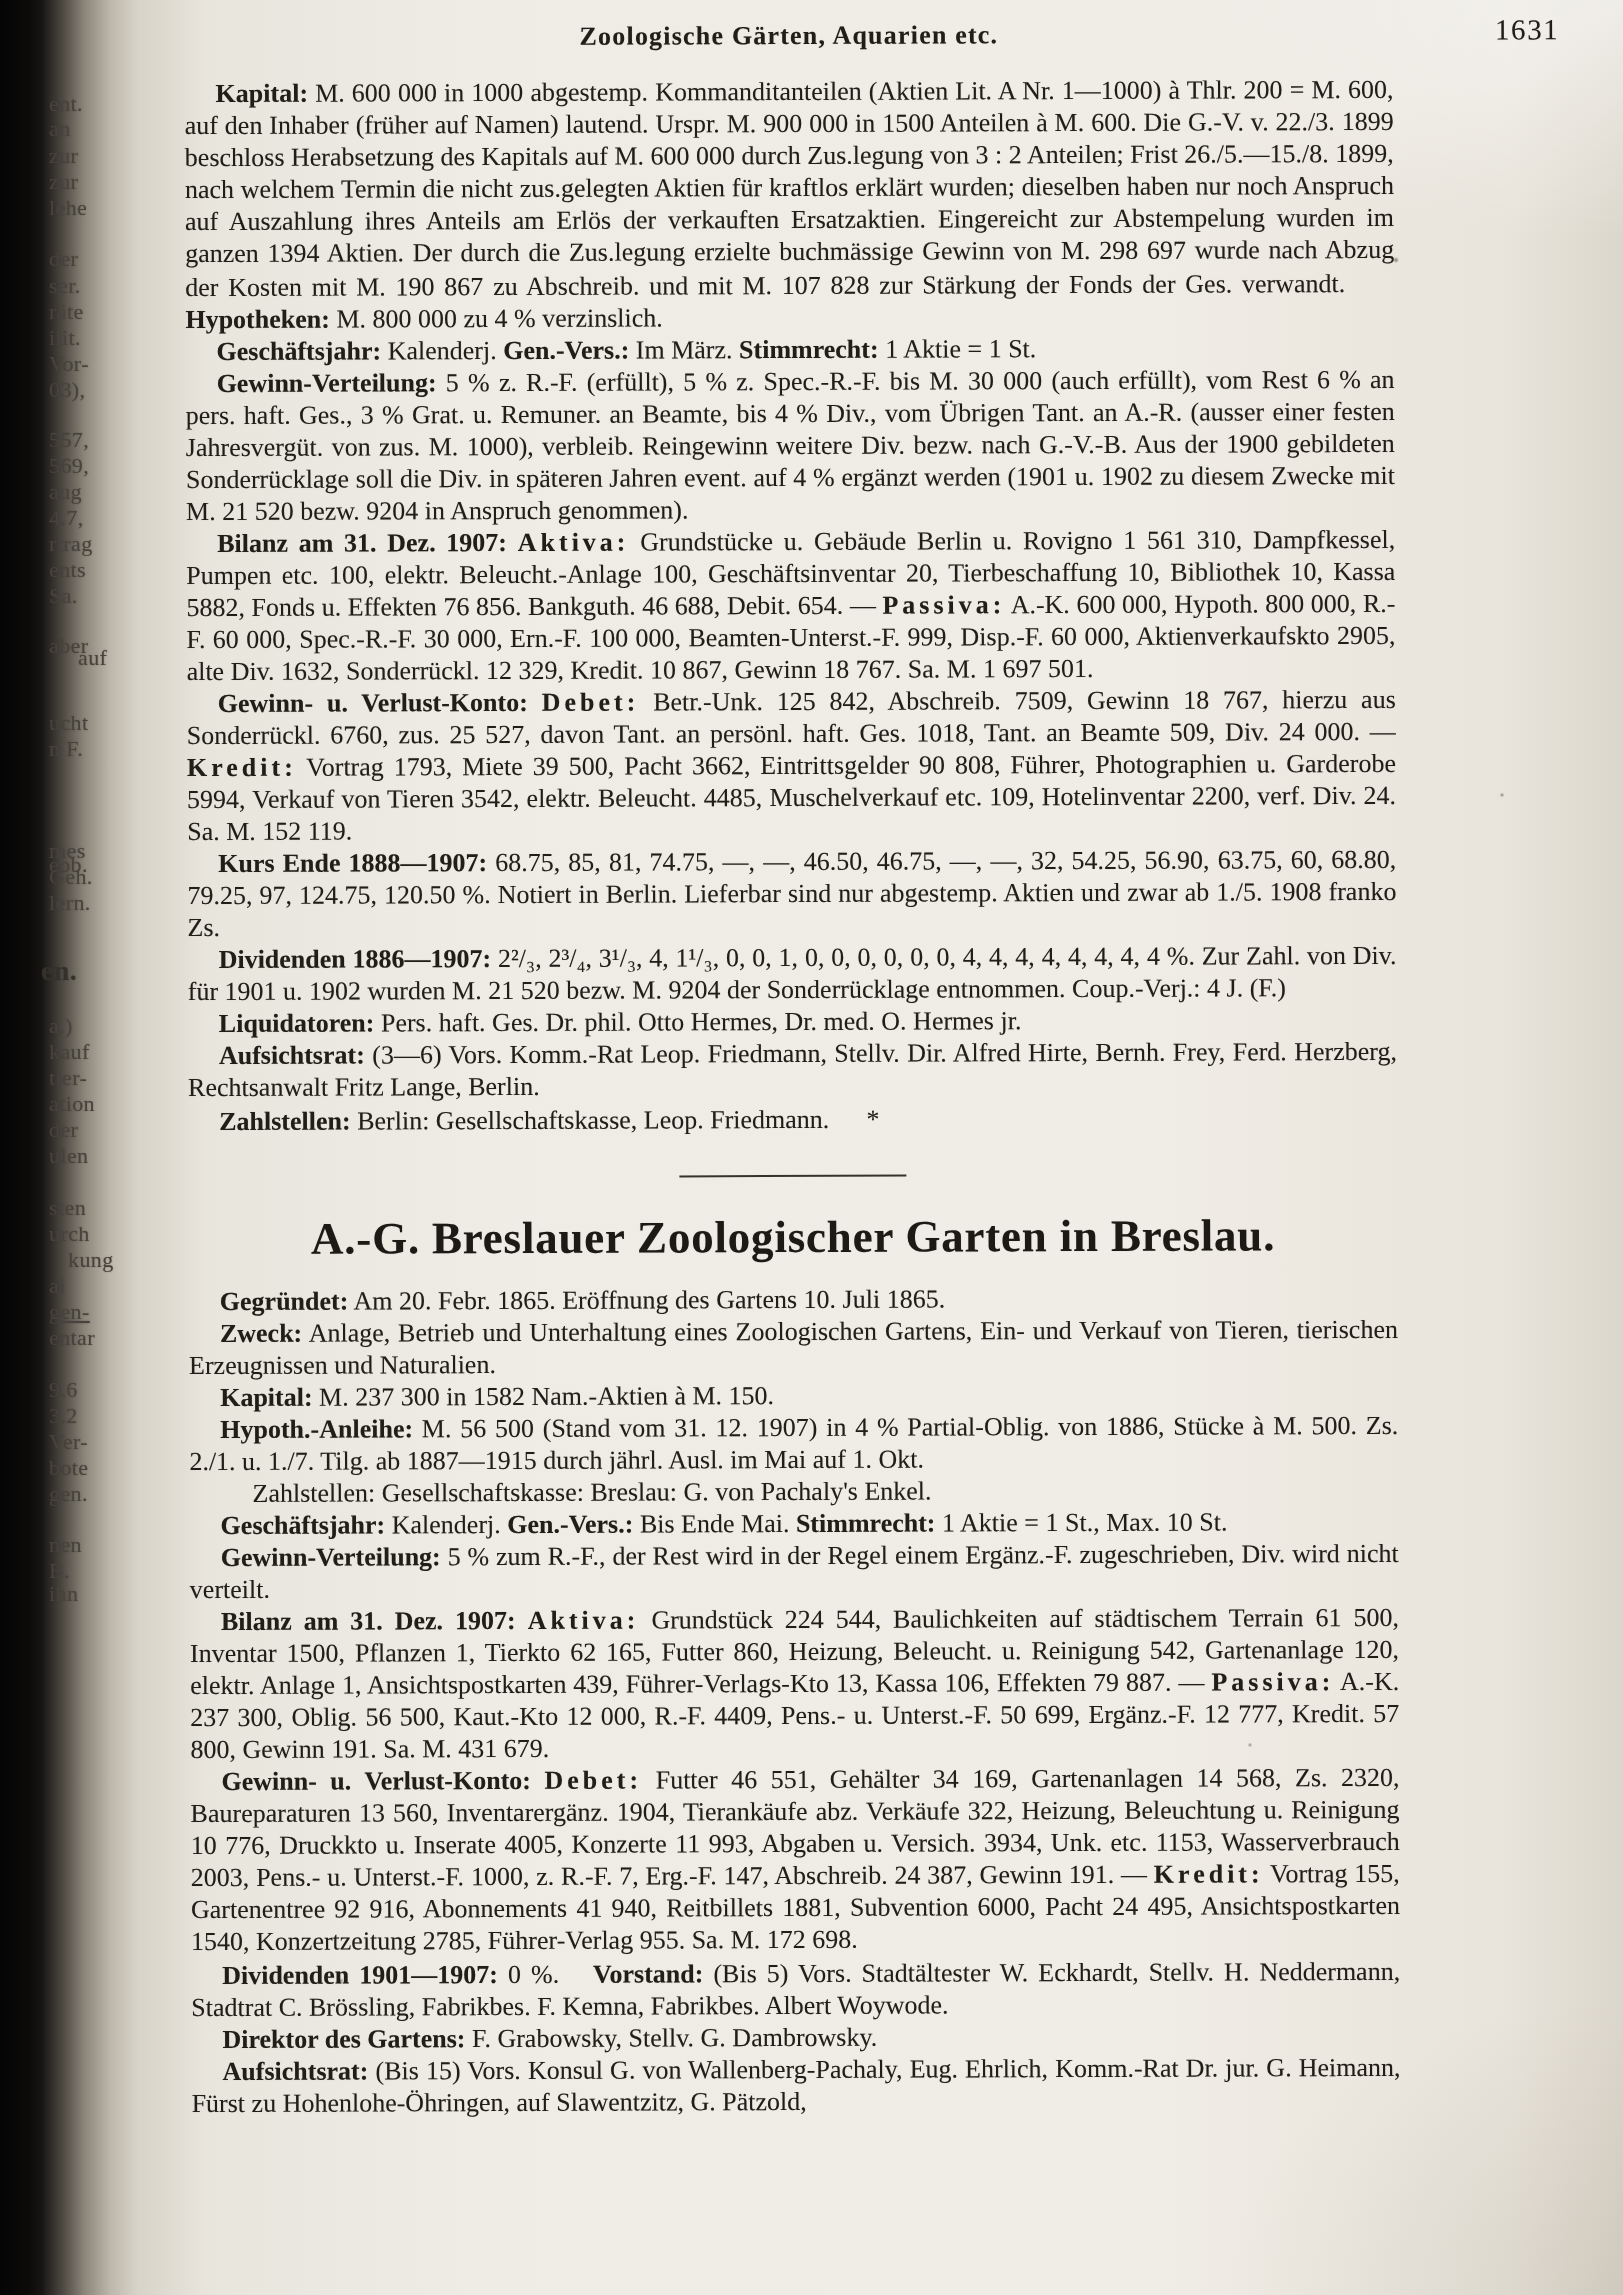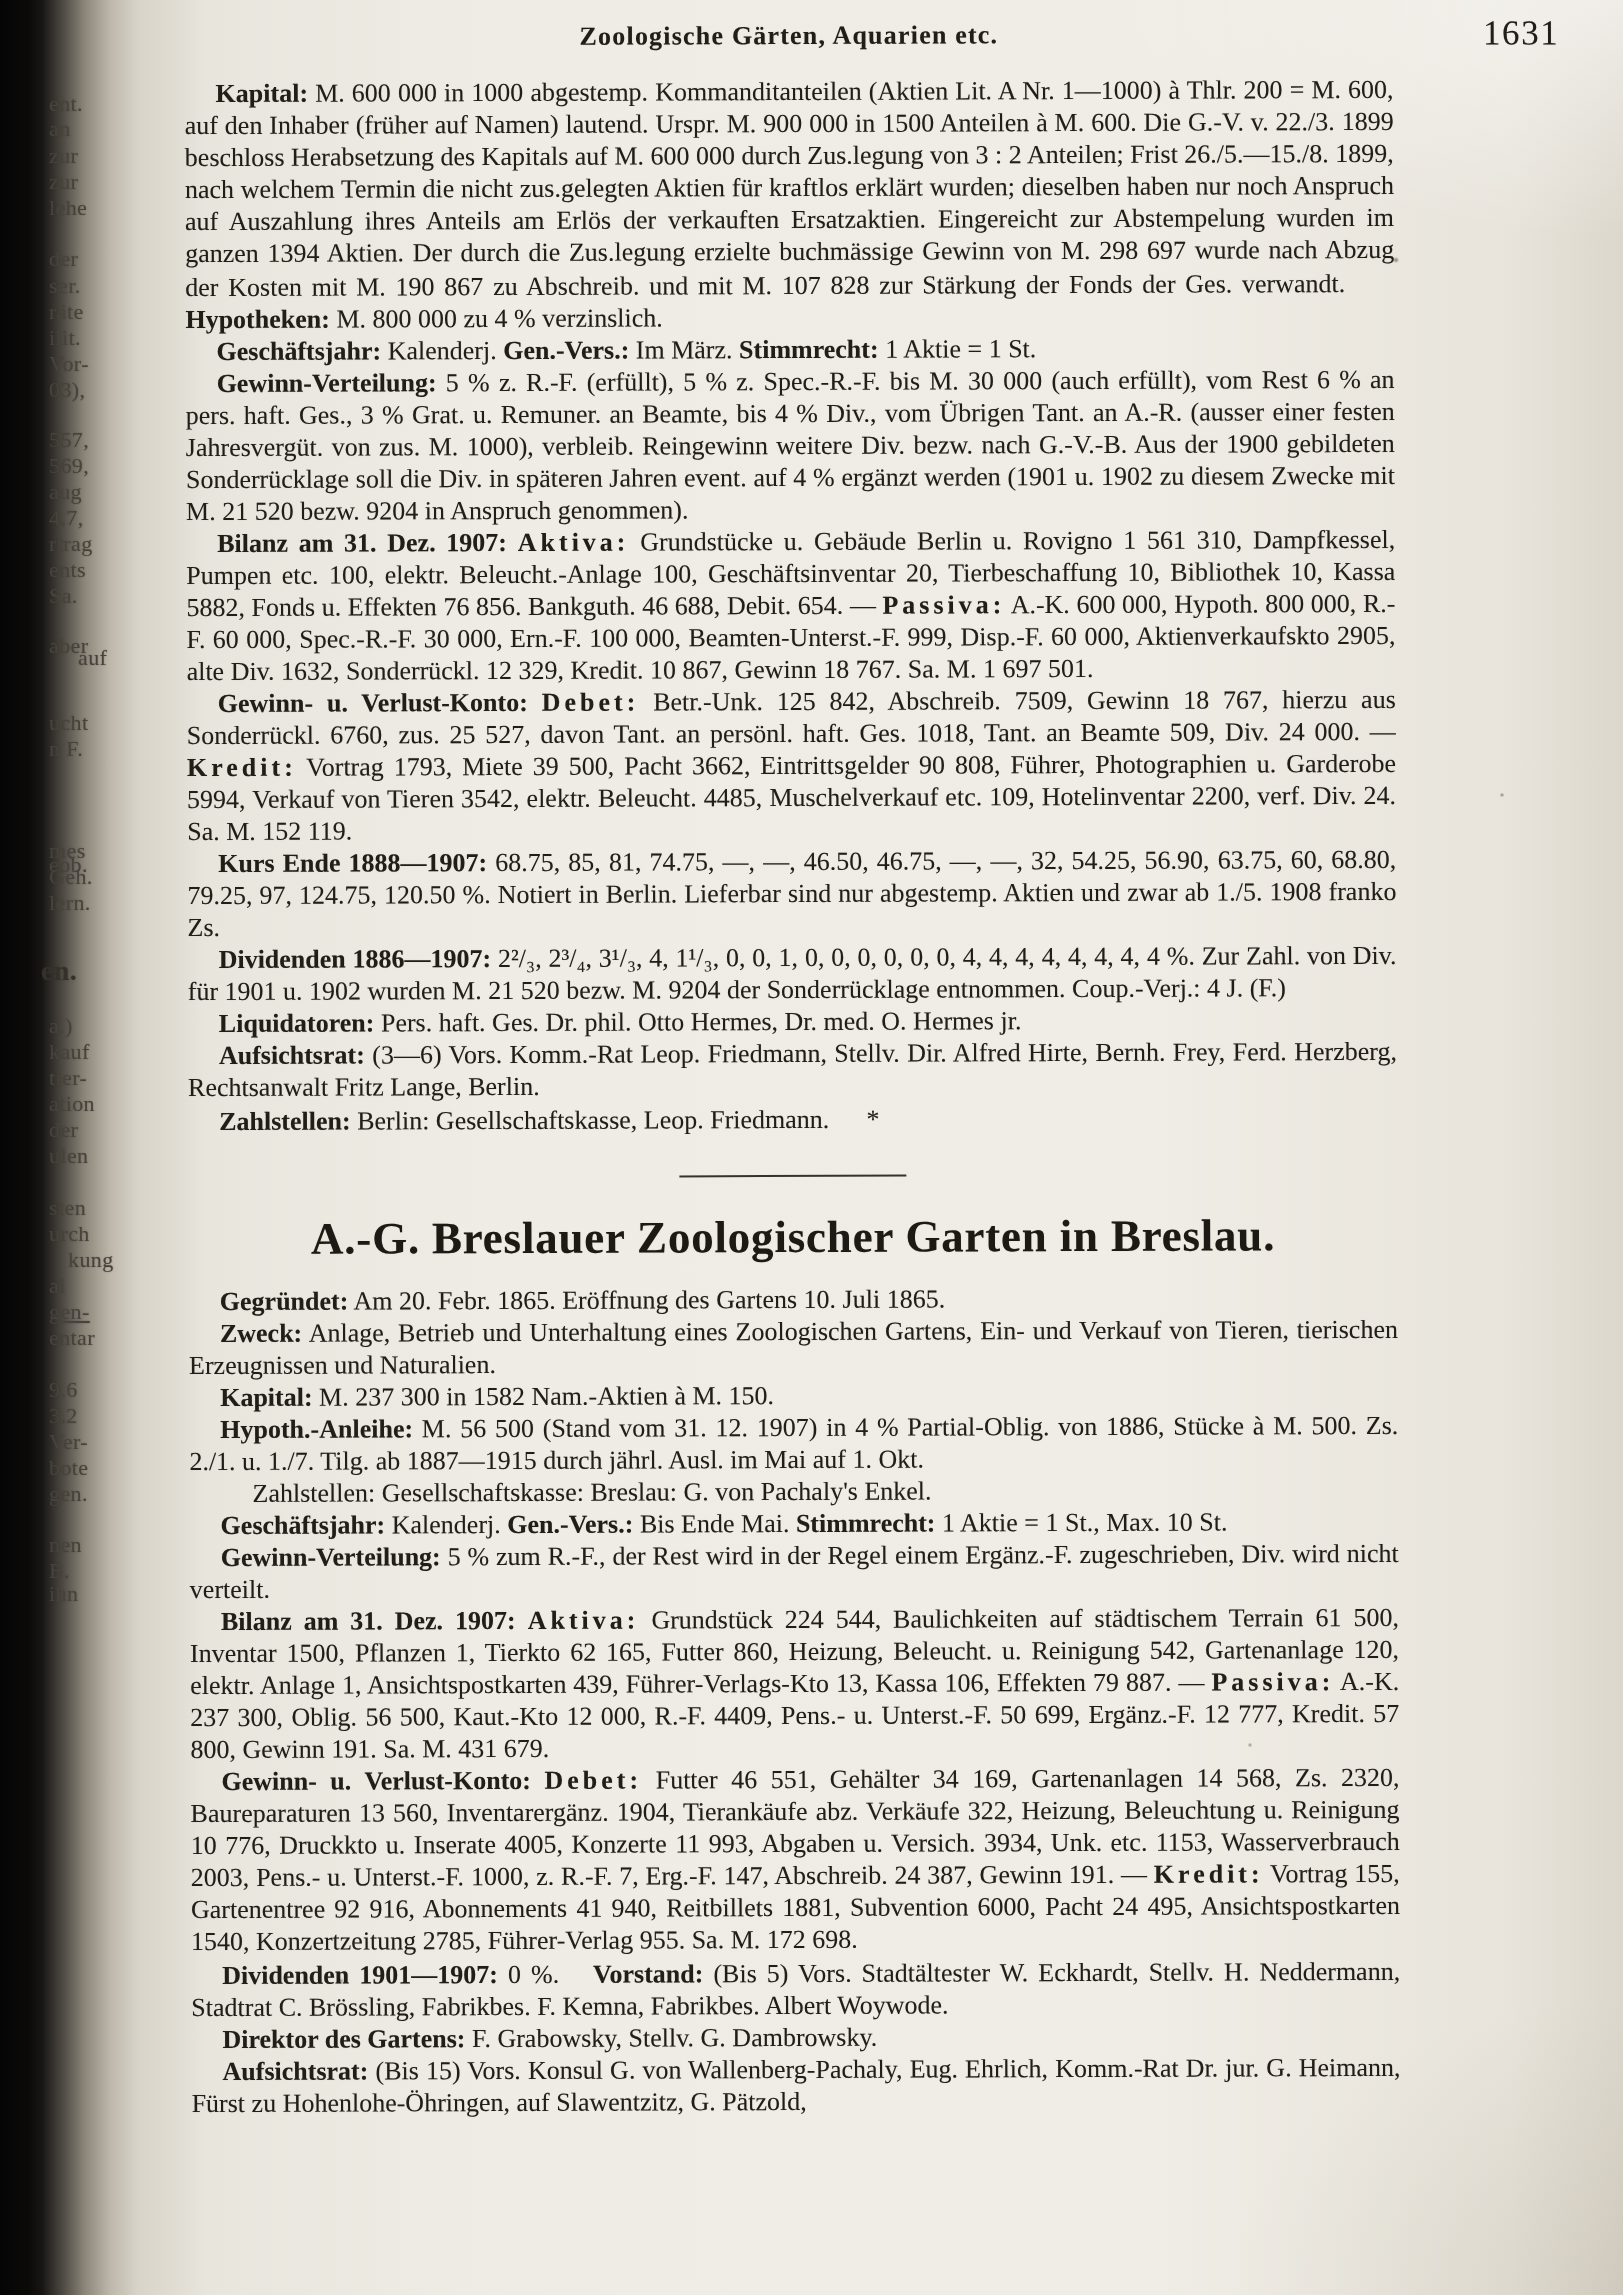--- a/index.html
+++ b/index.html
@@ -41,21 +41,21 @@
   .content {
     position:absolute; left:188px; top:21px; width:1209px;
     color:#211e18; transform:rotate(-0.2deg);
     text-shadow:0 0 0.8px rgba(33,30,24,0.3);
   }
   .header { position:relative; height:47px; margin-bottom:8px; }
   .title {
     position:absolute; left:0; right:0; text-align:center;
     font-weight:bold; font-size:26px; letter-spacing:1.2px;
   }
-  .pagenum { position:absolute; right:-166px; top:-4.9px; font-size:35px; letter-spacing:1.6px; }
+  .pagenum { position:absolute; right:-166px; top:-4.9px; font-size:29px; letter-spacing:1.6px; }
   .para {
     font-size:26px; line-height:32px;
     text-align:justify; text-indent:31px;
   }
   .para.sub { text-indent:63px; text-align:left; }
   .run-bold { font-weight:bold; }
   .run-spaced { letter-spacing:4px; font-weight:bold; }
   .run-gap { display:inline-block; height:1em; }
   .divider { width:227px; border-top:2.4px solid #35322c; margin:39px auto 0; }
   .entry-heading {

